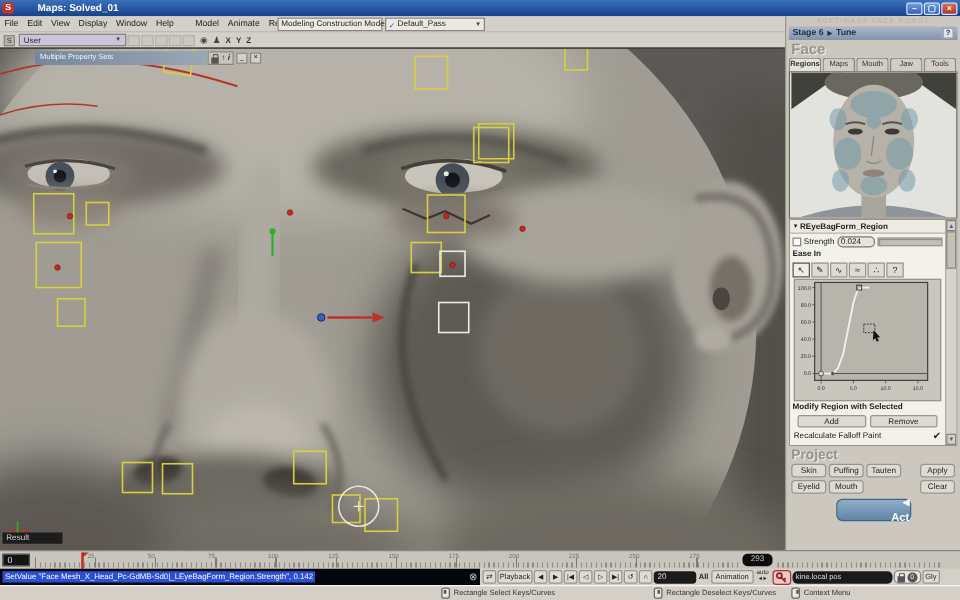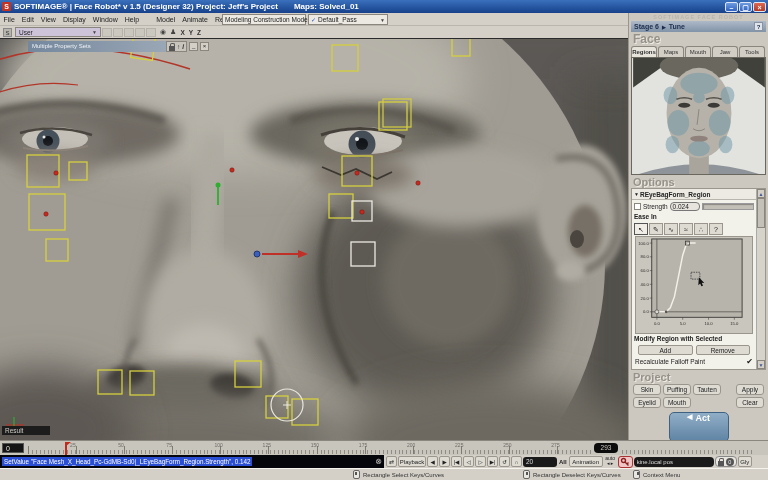--- a/index.html
+++ b/index.html
@@ -72,21 +72,21 @@
   .recalc-row .chk{margin-left:auto;font-size:8px;color:#1a1a1a;line-height:10px;}
   .scrollbar{position:absolute;right:0;top:0;bottom:0;width:9px;background:#d6d3cb;border-left:1px solid #aaa;box-sizing:border-box;}
   .sb-btn{position:absolute;left:0;width:8px;height:9px;background:#d4d0c8;border:1px solid #8a867e;font-size:5px;line-height:8px;text-align:center;color:#44589a;box-sizing:border-box;}
   .sb-up{top:0;}
   .sb-down{bottom:0;}
   .sb-thumb{position:absolute;left:0;top:9px;width:8px;height:30px;background:#c4c1b9;border:1px solid #8a867e;box-sizing:border-box;}
   .sculpt-rows{margin:1px 4px 0;}
   .s-row{display:flex;gap:2px;margin-bottom:2px;}
   .p-btn{min-width:28px;height:11px;background:#dedbd3;border:1px solid #9a968e;font-size:6.5px;line-height:10px;text-align:center;border-radius:3px;padding:0 2px;box-sizing:border-box;}
   .spacer{flex:1;}
-  .act-btn{margin:4px auto 0;width:60px;height:30px;border-radius:5px;background:linear-gradient(#91aec7,#5f84a4);border:1px solid #3f6183;color:#fff;font-weight:bold;font-size:9px;display:flex;align-items:flex-start;justify-content:center;gap:3px;box-sizing:border-box;}
+  .act-btn{margin:4px auto 0;width:60px;height:18px;border-radius:5px;background:linear-gradient(#91aec7,#5f84a4);border:1px solid #3f6183;color:#fff;font-weight:bold;font-size:9px;display:flex;align-items:flex-end;justify-content:center;gap:3px;box-sizing:border-box;flex-direction:column;}
   .act-arrow{font-size:7px;}
   
   .timeline{position:absolute;left:0;top:440px;width:768px;height:15px;background:#c8c5bd;border-top:1px solid #8a8780;box-sizing:border-box;}
   .frame-field{position:absolute;left:2px;top:2px;width:22px;height:10px;background:#141414;color:#e8e6e0;font-size:7px;line-height:10px;padding-left:3px;border:1px solid #555;box-sizing:border-box;}
   .ruler{position:absolute;left:28px;top:1px;width:564px;height:13px;}
   .ticks-minor{position:absolute;left:0;right:0;bottom:1px;height:4px;background:repeating-linear-gradient(90deg,#8f8c85 0 1px,transparent 1px 3.9px);}
   .ticks-major{position:absolute;left:0;right:0;bottom:1px;height:8px;background:repeating-linear-gradient(90deg,#7d7a73 0 1px,transparent 1px 48.1px);}
   .tl-label{position:absolute;top:0;font-size:5px;color:#6f6c66;}
   .playhead{position:absolute;top:0;width:2px;height:13px;background:#c22a1e;}
   .playhead:before{content:"";position:absolute;left:1px;top:0;border-top:4px solid #c22a1e;border-right:5px solid transparent;}
@@ -121,21 +121,20 @@
   .mouse.middle i{left:2px;}
   .mouse.right i{right:0.5px;}
 </style>
 </head>
 <body>
 
 <div class="screen">
 
   <div class="titlebar">
     <div class="app-logo">S</div>
-    <span class="tb-title">SOFTIMAGE® | Face Robot* v 1.5 (Designer 32) Project: Jeff's Project</span>
     <span class="tb-scene">Maps: Solved_01</span>
     <div class="win-btns">
       <div class="win-btn">–</div>
       <div class="win-btn">▢</div>
       <div class="win-btn close">×</div>
     </div>
   </div>
 
   <div class="menubar">
     <div id="menu-items" style="display:flex;align-items:center;">
@@ -328,21 +327,20 @@
           <ellipse cx="38" cy="38" rx="7" ry="9"></ellipse>
           <ellipse cx="96" cy="38" rx="7" ry="9"></ellipse>
         </g>
         <ellipse cx="52" cy="48" rx="6" ry="2.5" fill="#3c3a36"></ellipse>
         <ellipse cx="82" cy="48" rx="6" ry="2.5" fill="#3c3a36"></ellipse>
         <path d="M44 42 Q52 39 60 42 M74 42 Q82 39 90 42" stroke="#55524c" stroke-width="1.5" fill="none"></path>
         <path d="M67 52 L65 68 M61 72 Q67 76 73 72" stroke="#8a867d" stroke-width="1" fill="none"></path>
         <ellipse cx="67" cy="82" rx="9" ry="3" fill="#8f817b"></ellipse>
       </svg>
     </div>
-    <div class="etched sec-title">Options</div>
     <div class="options-box">
       <div class="opt-inner">
         <div class="region-row">
           <span class="tri">▼</span>
           <span>REyeBagForm_Region</span>
         </div>
         <div class="strength-row">
           <div class="checkbox"></div>
           <span>Strength</span>
           <div class="value-field">0.024</div>

